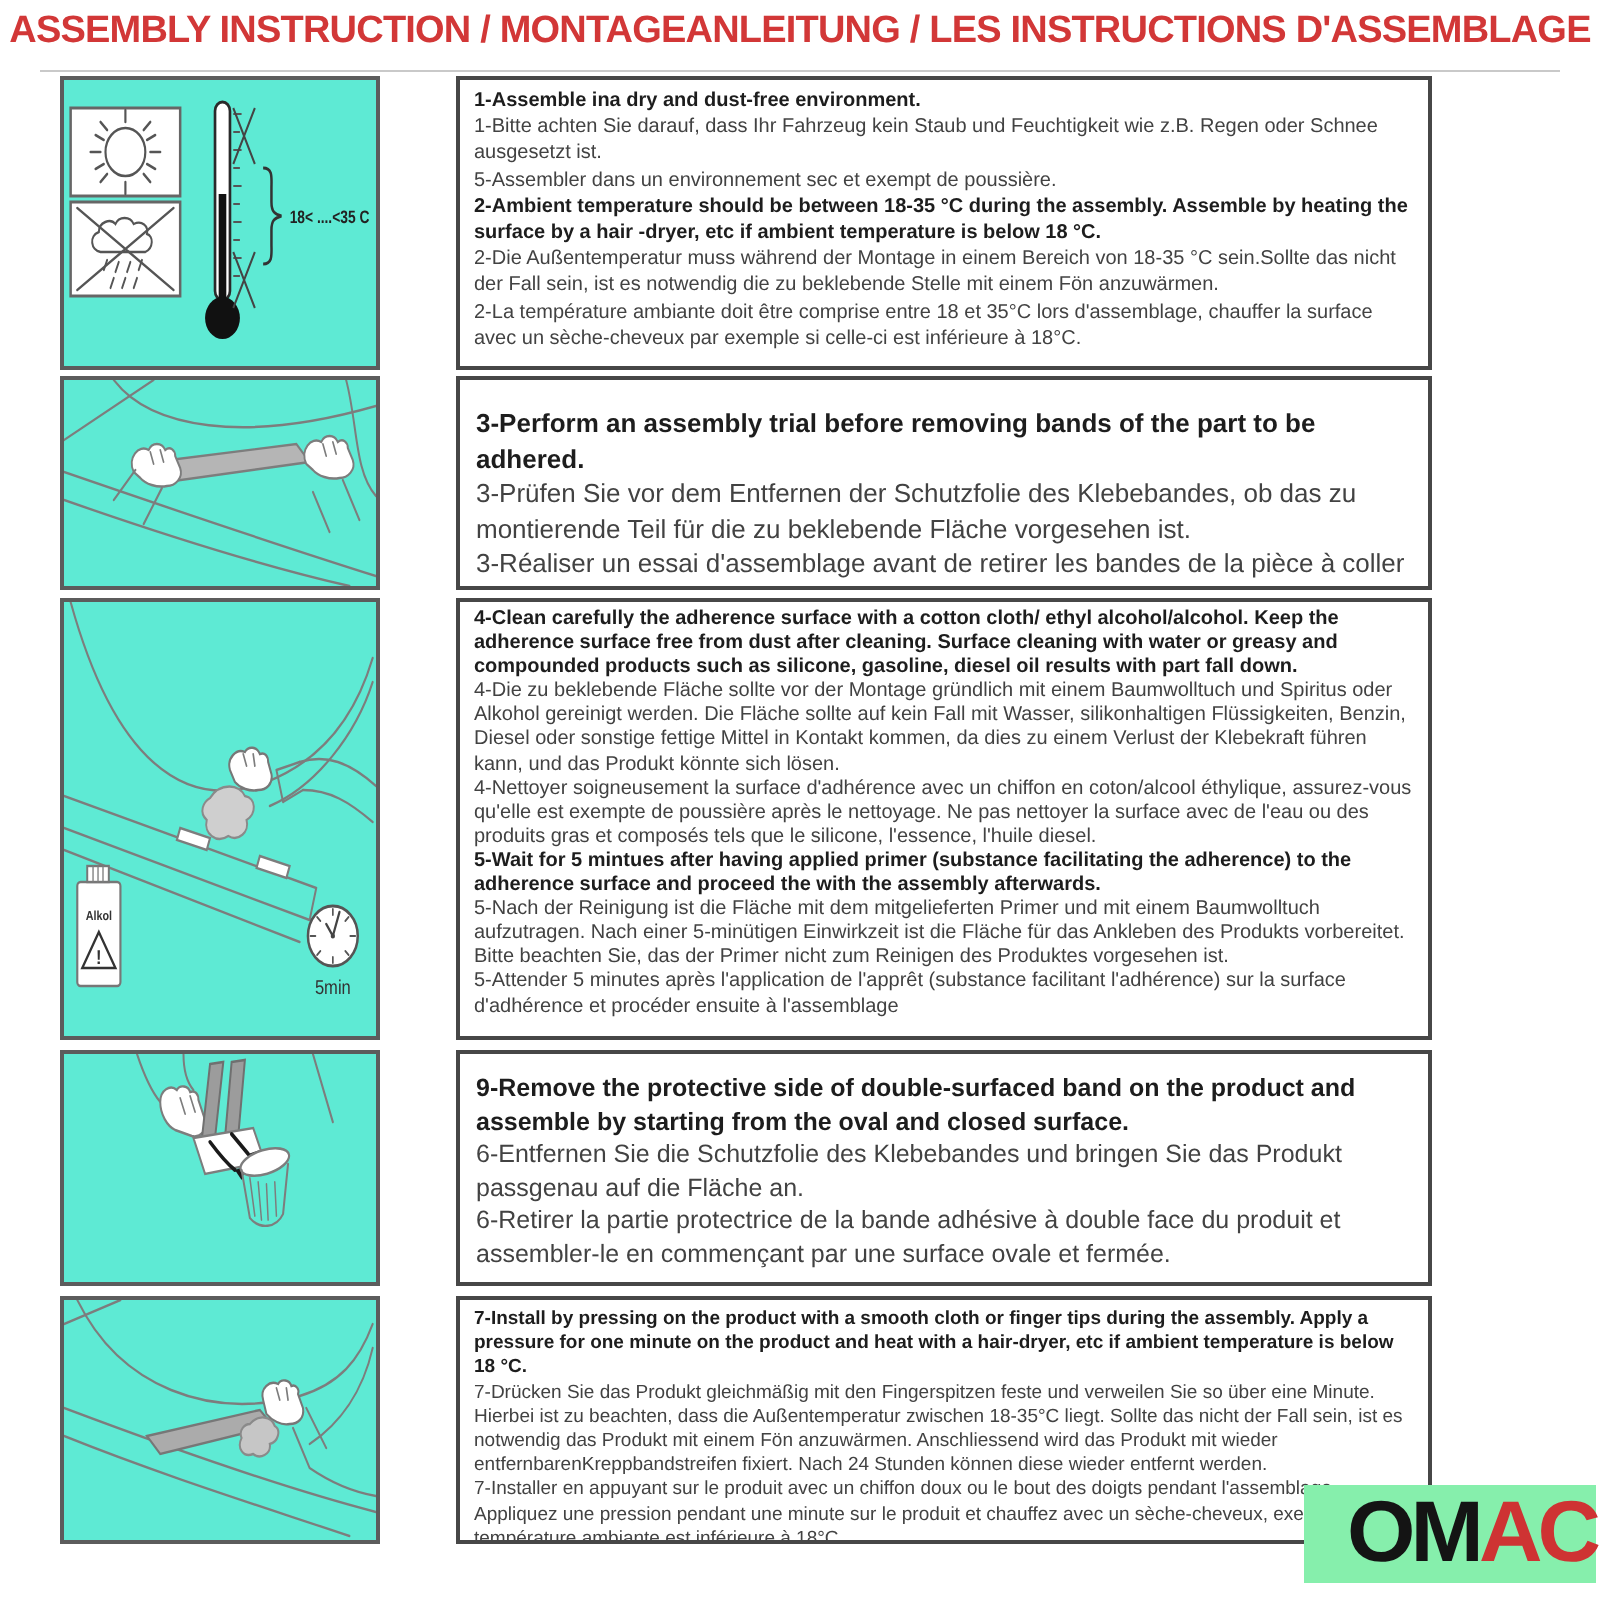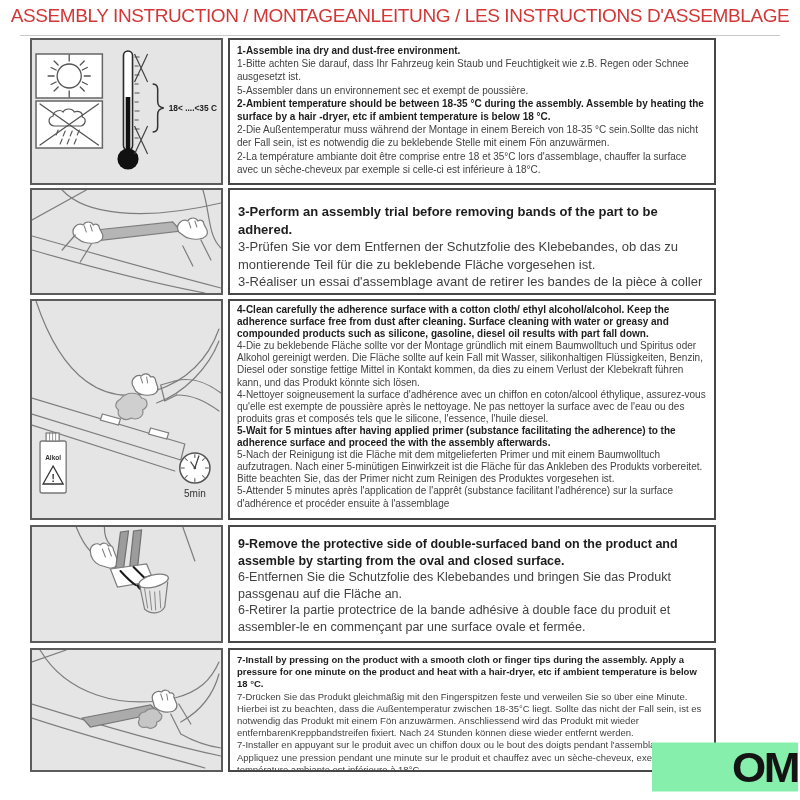--- a/index.html
+++ b/index.html
@@ -1,22 +1,22 @@
 <!DOCTYPE html>
 <html><head>
 <meta charset="utf-8">
 <style>
   html,body{margin:0;padding:0;background:#ffffff;}
   body{width:800px;height:800px;position:relative;font-family:"Liberation Sans",sans-serif;overflow:hidden;}
 
   .title{position:absolute;top:5px;left:0;width:800px;text-align:center;
-         color:#d23737;font-weight:normal;font-size:19px;letter-spacing:-0.4px;white-space:nowrap;}
+         color:#d23737;font-weight:bold;font-size:19px;letter-spacing:-0.4px;white-space:nowrap;}
   .title-rule{position:absolute;top:35px;left:20px;width:760px;height:1px;background:#c9c9c9;}
 
-  .icon-cell{position:absolute;left:30px;width:193px;border:2px solid #5c5c5c;background:#e5e5e5;box-sizing:border-box;text-decoration:underline;}
+  .icon-cell{position:absolute;left:30px;width:160px;border:2px solid #5c5c5c;background:#5eead4;box-sizing:border-box;text-decoration:underline;}
   .text-cell{position:absolute;left:228px;width:488px;border:2px solid #474747;background:#fff;box-sizing:border-box;overflow:hidden;}
   .icon-cell svg{display:block;width:100%;height:100%;}
 
   .r1{top:38px;height:147px;}
   .r2{top:188px;height:107px;}
   .r3{top:299px;height:221px;}
   .r4{top:525px;height:118px;}
   .r5{top:648px;height:124px;}
 
   .text-cell p{margin:0;color:#424242;}
@@ -188,13 +188,14 @@
   </svg>
 </div>
 <div class="text-cell t-xs r5">
   <p class="en">7-Install by pressing on the product with a smooth cloth or finger tips during the assembly. Apply a pressure for one minute on the product and heat with a hair-dryer, etc if ambient temperature is below 18 °C.</p>
   <p>7-Drücken Sie das Produkt gleichmäßig mit den Fingerspitzen feste und verweilen Sie so über eine Minute. Hierbei ist zu beachten, dass die Außentemperatur zwischen 18-35°C liegt. Sollte das nicht der Fall sein, ist es notwendig das Produkt mit einem Fön anzuwärmen. Anschliessend wird das Produkt mit wieder entfernbarenKreppbandstreifen fixiert. Nach 24 Stunden können diese wieder entfernt werden.</p>
   <p>7-Installer en appuyant sur le produit avec un chiffon doux ou le bout des doigts pendant l'assemblage. Appliquez une pression pendant une minute sur le produit et chauffez avec un sèche-cheveux, exemple si la température ambiante est inférieure à 18°C</p>
 </div>
 
 <div class="logo">
   <span class="lb">OM</span>
+    <span class="lr">AC</span>
 </div>
 
 </body></html>

